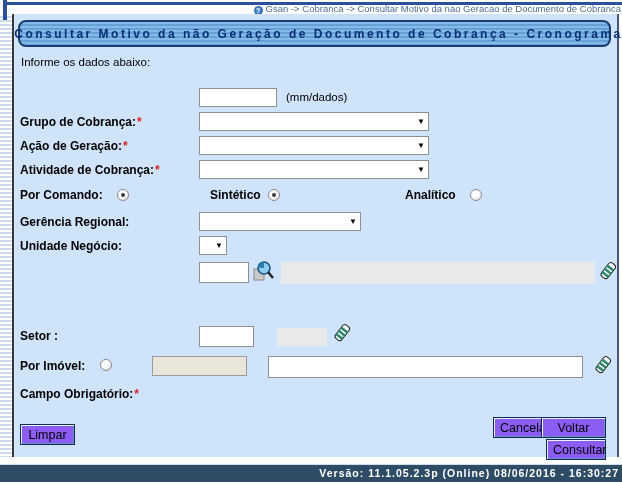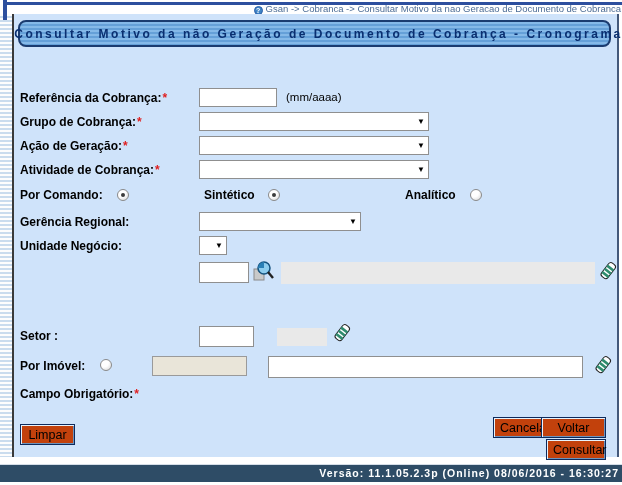--- a/index.html
+++ b/index.html
@@ -46,21 +46,21 @@
   .radio.checked::after { content:""; position:absolute; left:3px; top:3px; width:4px; height:4px; border-radius:50%; background:#3c3c3c; }
   .radio-lbl { position:absolute; top:0; font-size:12px; font-weight:bold; line-height:16px; white-space:nowrap; }
 
   .ro-field { position:absolute; top:0; height:22px; background:#e9e9e9; }
   .ro-small { position:absolute; top:2px; height:18px; background:#e9e9e9; }
   .beige { position:absolute; top:0; height:20px; background:#e9e5d9; border:1px solid #9a9a9a; }
 
   .icon-btn { position:absolute; top:-2px; width:22px; height:24px; cursor:pointer; }
   .icon-btn svg { display:block; }
 
-  .btn { position:absolute; height:21px; background:#c2410c; border:1px solid #0d2a5c;
+  .btn { position:absolute; height:21px; background:#8b5cf6; border:1px solid #0d2a5c;
     box-shadow:inset 1px 1px 0 #e8f2fc, inset -1px -1px 0 #6d93bd;
     font-size:12.5px; color:#000; font-family:"Liberation Sans",sans-serif; text-align:center; cursor:pointer; padding:0 6px; }
 
   
   .footer-gap { height:8px; background:#fff; border-bottom:1px solid #d5dee8; }
   .footer-bar { height:17px; background:#2e4c66; color:#fff; font-size:10.5px; font-weight:bold;
     letter-spacing:1px; text-align:right; line-height:16px; padding-right:3px; white-space:nowrap; }
   .footer-bottom { height:3px; background:#fff; }
 </style>
 </head>
@@ -75,25 +75,25 @@
   </div>
 
   <div class="frame">
     <div class="gutter"></div>
     <div class="content">
 
       <div class="title-box">
         <span>Consultar Motivo da não Geração de Documento de Cobrança - Cronograma</span>
       </div>
 
+      <div class="intro">Informe os dados abaixo:</div>
 
       <div class="row" style="top:74px">
-        <span class="lbl"><span>Referência da Cobrança:</span><span class="req">*</span></span>
         <input class="txt" style="left: 185px; width: 78px;" value="">
-        <span class="hint">(mm/aaaa)</span>
+        <span class="hint">(mm/dados)</span>
       </div>
 
       <div class="row" style="top:98px">
         <span class="lbl"><span>Grupo de Cobrança:</span><span class="req">*</span></span>
         <div class="select" style="left:185px;width:230px">
           <span class="select-value"></span>
           <span class="select-arrow">▼</span>
         </div>
       </div>
 
@@ -109,21 +109,21 @@
         <span class="lbl"><span>Atividade de Cobrança:</span><span class="req">*</span></span>
         <div class="select" style="left:185px;width:230px">
           <span class="select-value"></span>
           <span class="select-arrow">▼</span>
         </div>
       </div>
 
       <div class="row" style="top:173px;height:16px">
         <span class="radio-lbl" style="left:6px">Por Comando:</span>
         <span class="radio checked" style="left:103px"></span>
-        <span class="radio-lbl" style="left:190px">Sintético</span>
+        <span class="radio-lbl" style="left:196px">Sintético</span>
         <span class="radio checked" style="left:254px"></span>
         <span class="radio-lbl" style="left:391px">Analítico</span>
         <span class="radio" style="left:456px"></span>
       </div>
 
       <div class="row" style="top:198px">
         <span class="lbl">Gerência Regional:</span>
         <div class="select" style="left:185px;width:162px">
           <span class="select-value"></span>
           <span class="select-arrow">▼</span>

